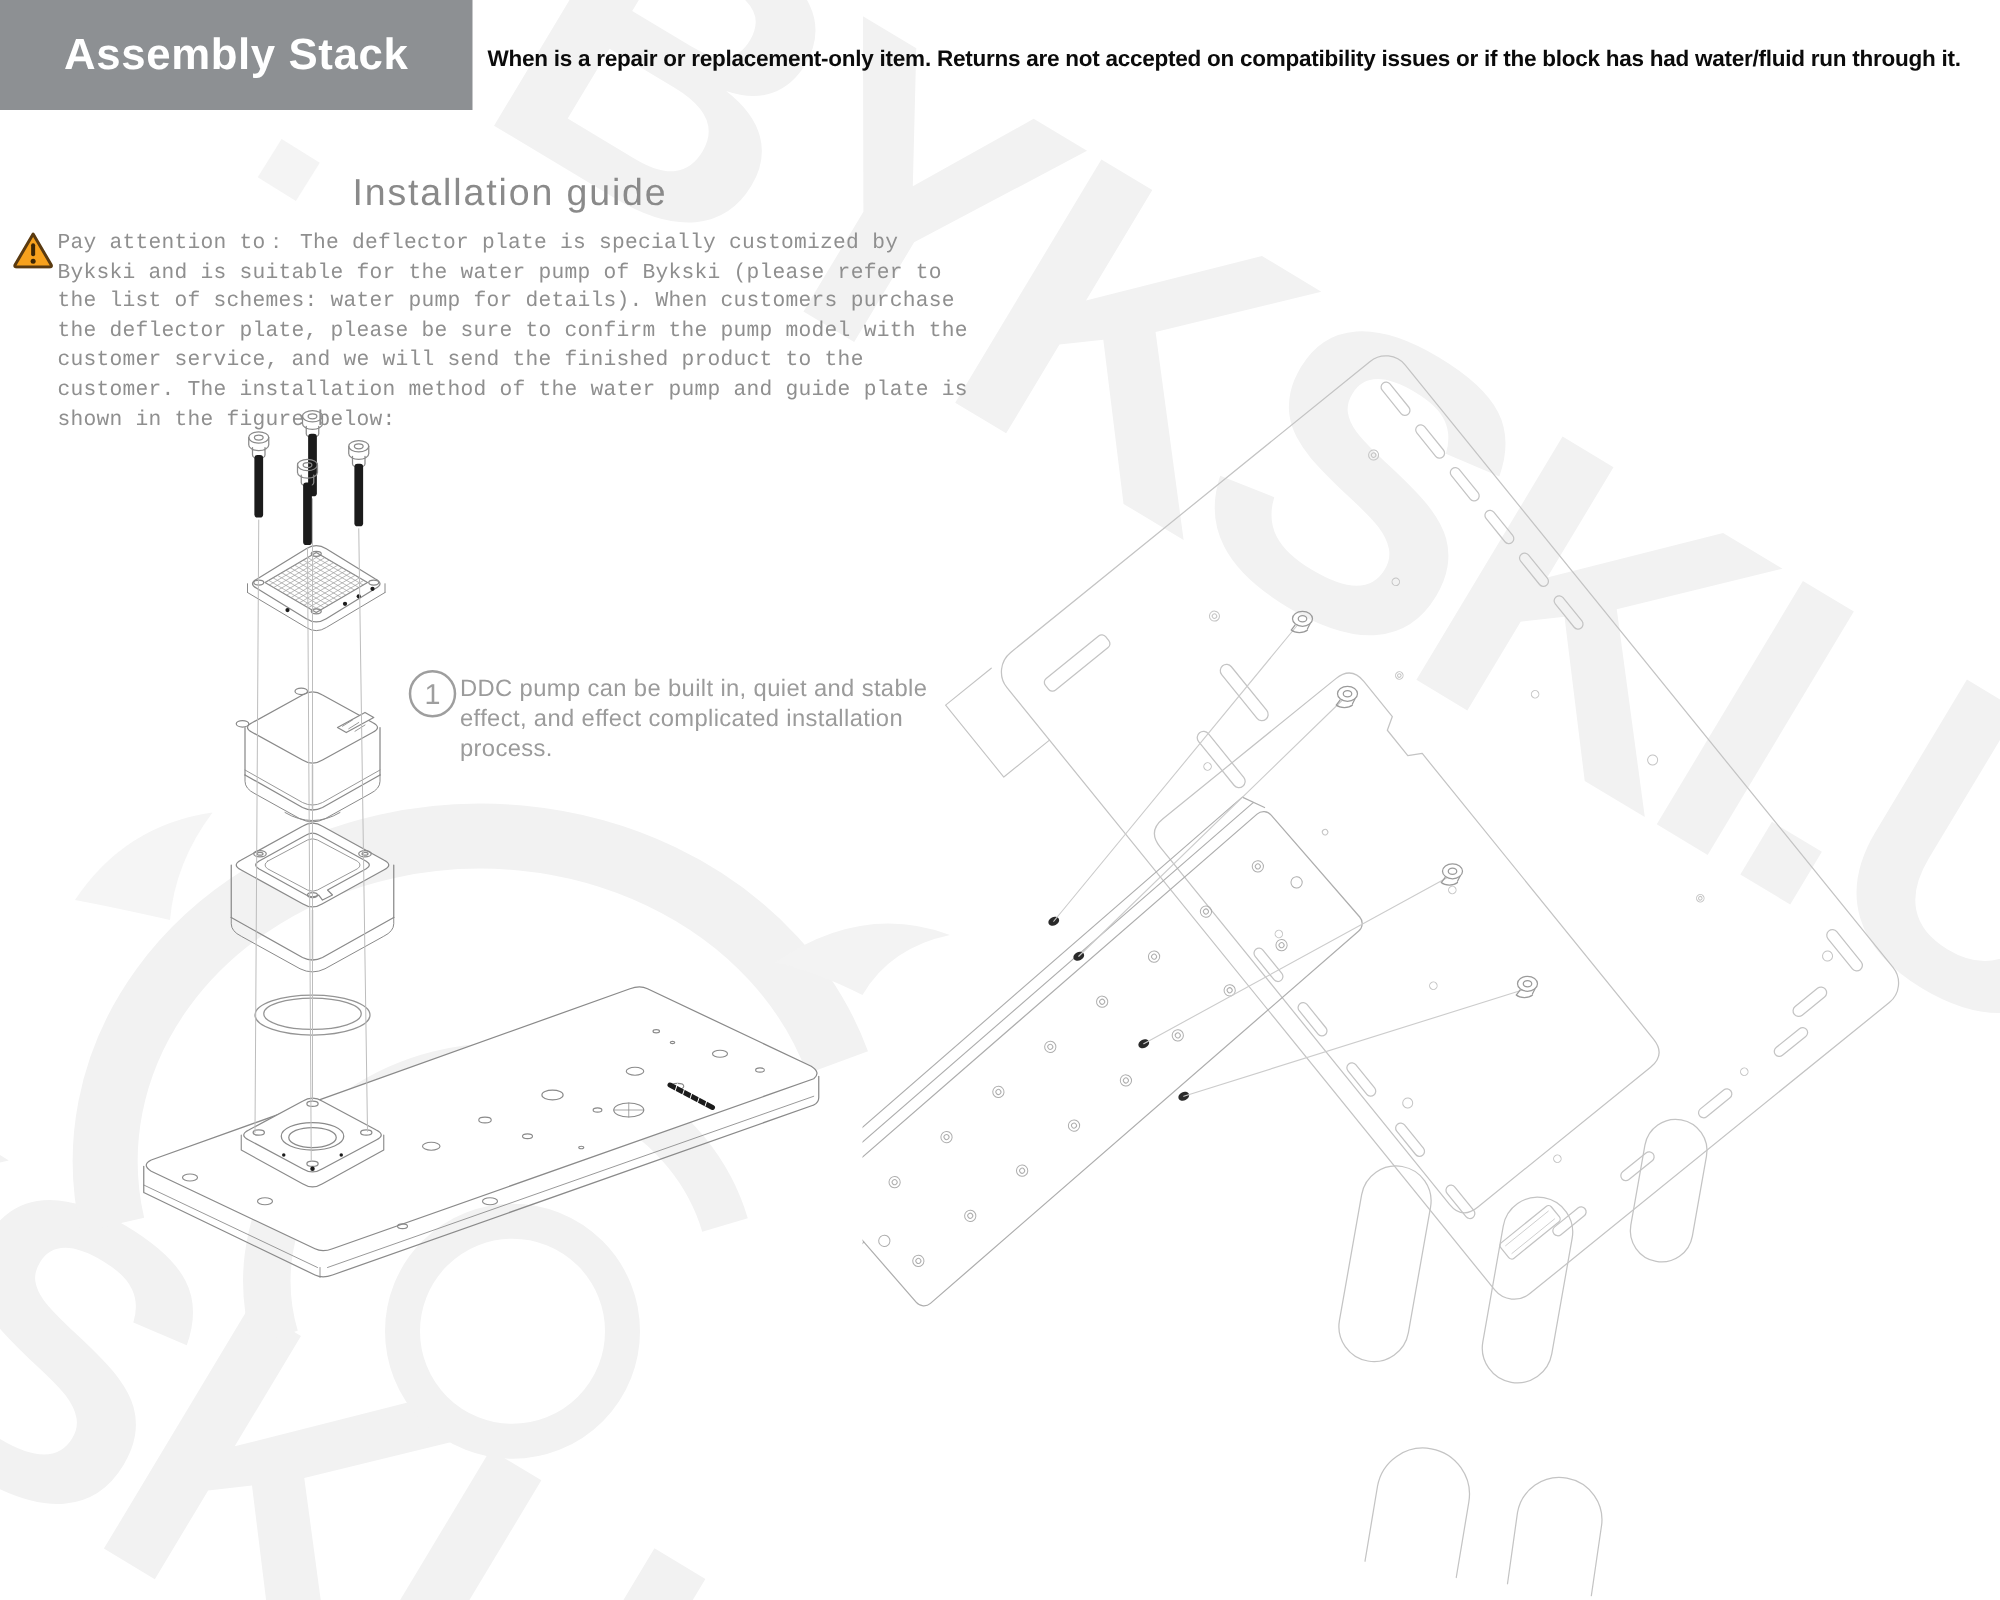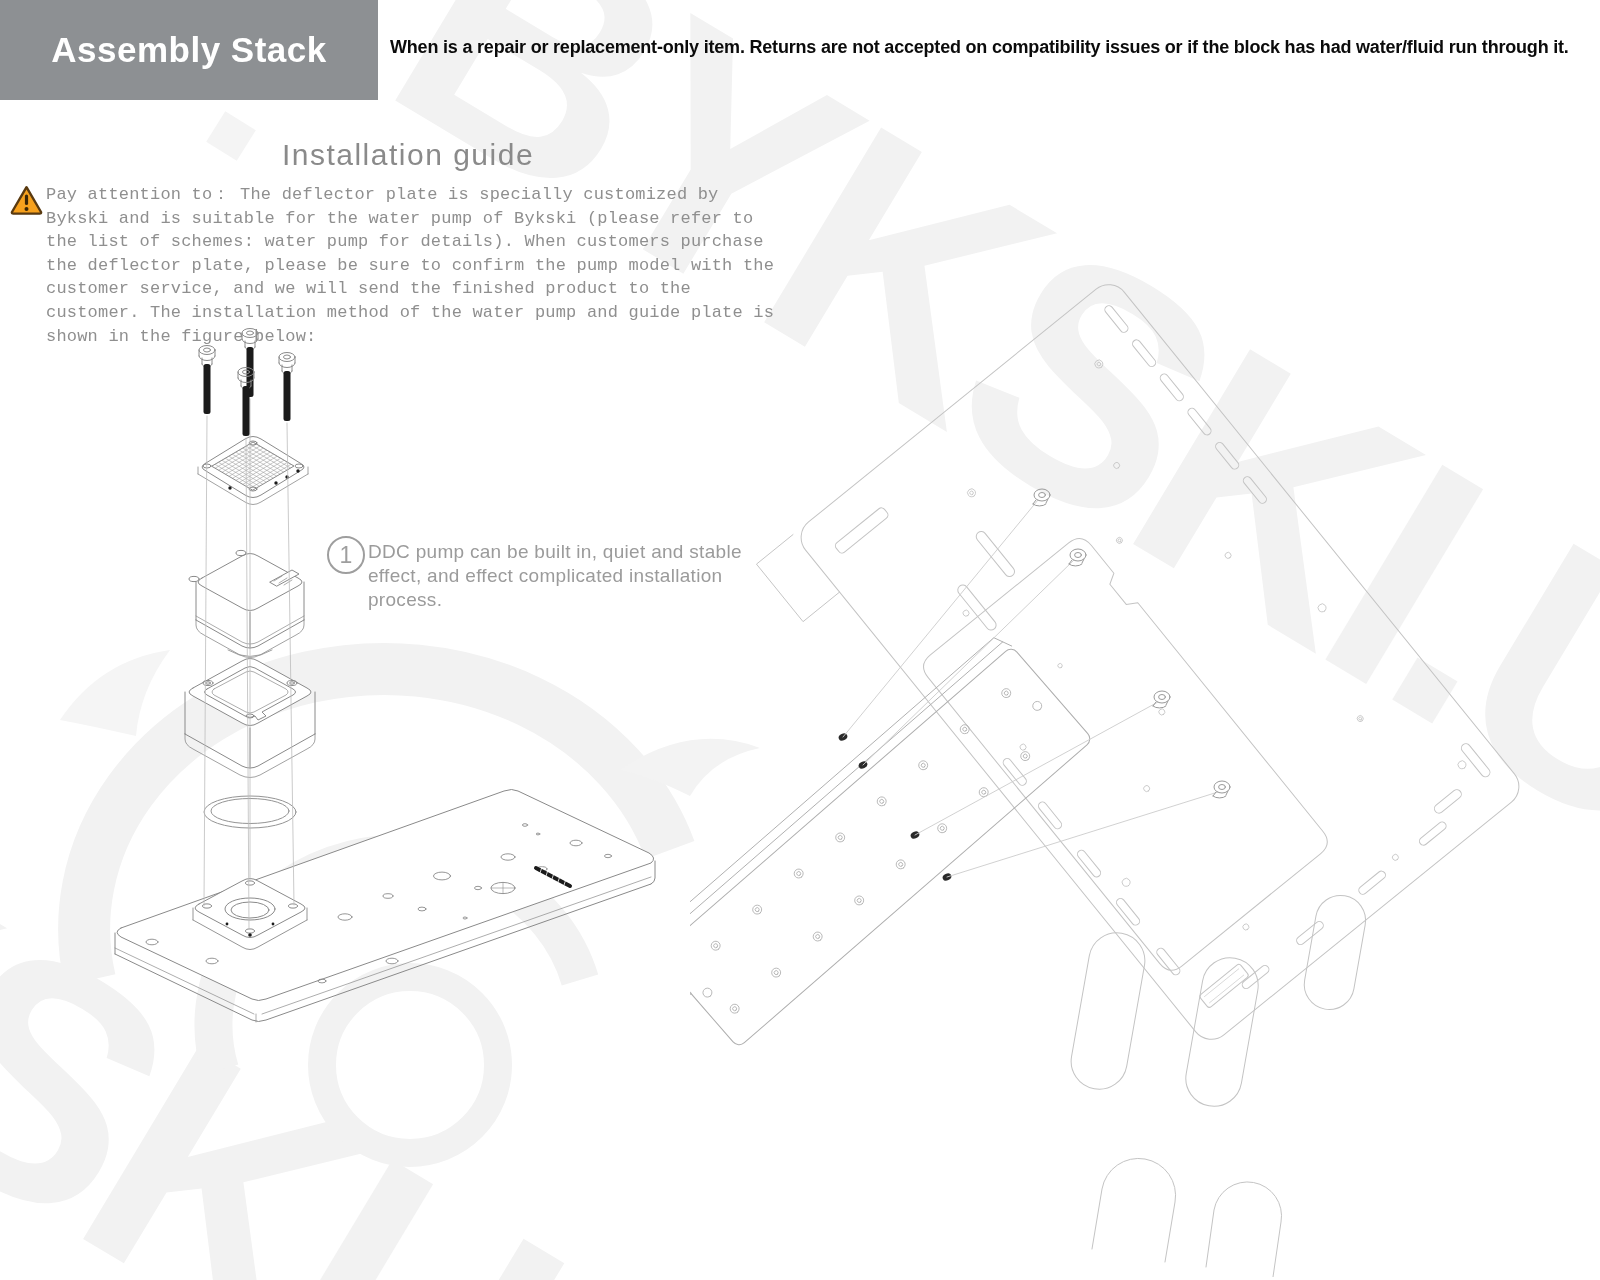--- a/index.html
+++ b/index.html
@@ -13,21 +13,21 @@
     position:absolute;font-weight:bold;font-size:330px;letter-spacing:-14px;
     color:#f2f2f2;white-space:nowrap;transform-origin:left top;line-height:1;
     font-family:"Liberation Sans",sans-serif;
   }
   .wm-text.l1{left:520px;top:-150px;transform:rotate(31deg);}
   .wm-text.l2{left:-530px;top:545px;transform:rotate(31deg);}
   .wm-chip{position:absolute;left:213px;top:118px;width:36px;height:36px;background:#f4f4f4;transform:rotate(32deg);}
   .wm-logo{position:absolute;left:-30px;top:420px;z-index:0;}
   
   .header{
-    position:absolute;left:0;top:0;width:378px;height:100px;background:#8d9093;
+    position:absolute;left:0;top:0;width:378px;height:88px;background:#8d9093;
     display:flex;align-items:center;justify-content:center;z-index:3;
   }
   .header .title{color:#ffffff;font-size:35px;font-weight:bold;letter-spacing:0.5px;}
   .disclaimer{
     position:absolute;left:390px;top:16px;width:1198px;z-index:3;
     font-size:18px;line-height:27px;font-weight:bold;color:#0b0b0b;letter-spacing:-0.2px;
   }
   
   .section-title{
     position:absolute;left:110px;top:138px;width:596px;text-align:center;z-index:3;

